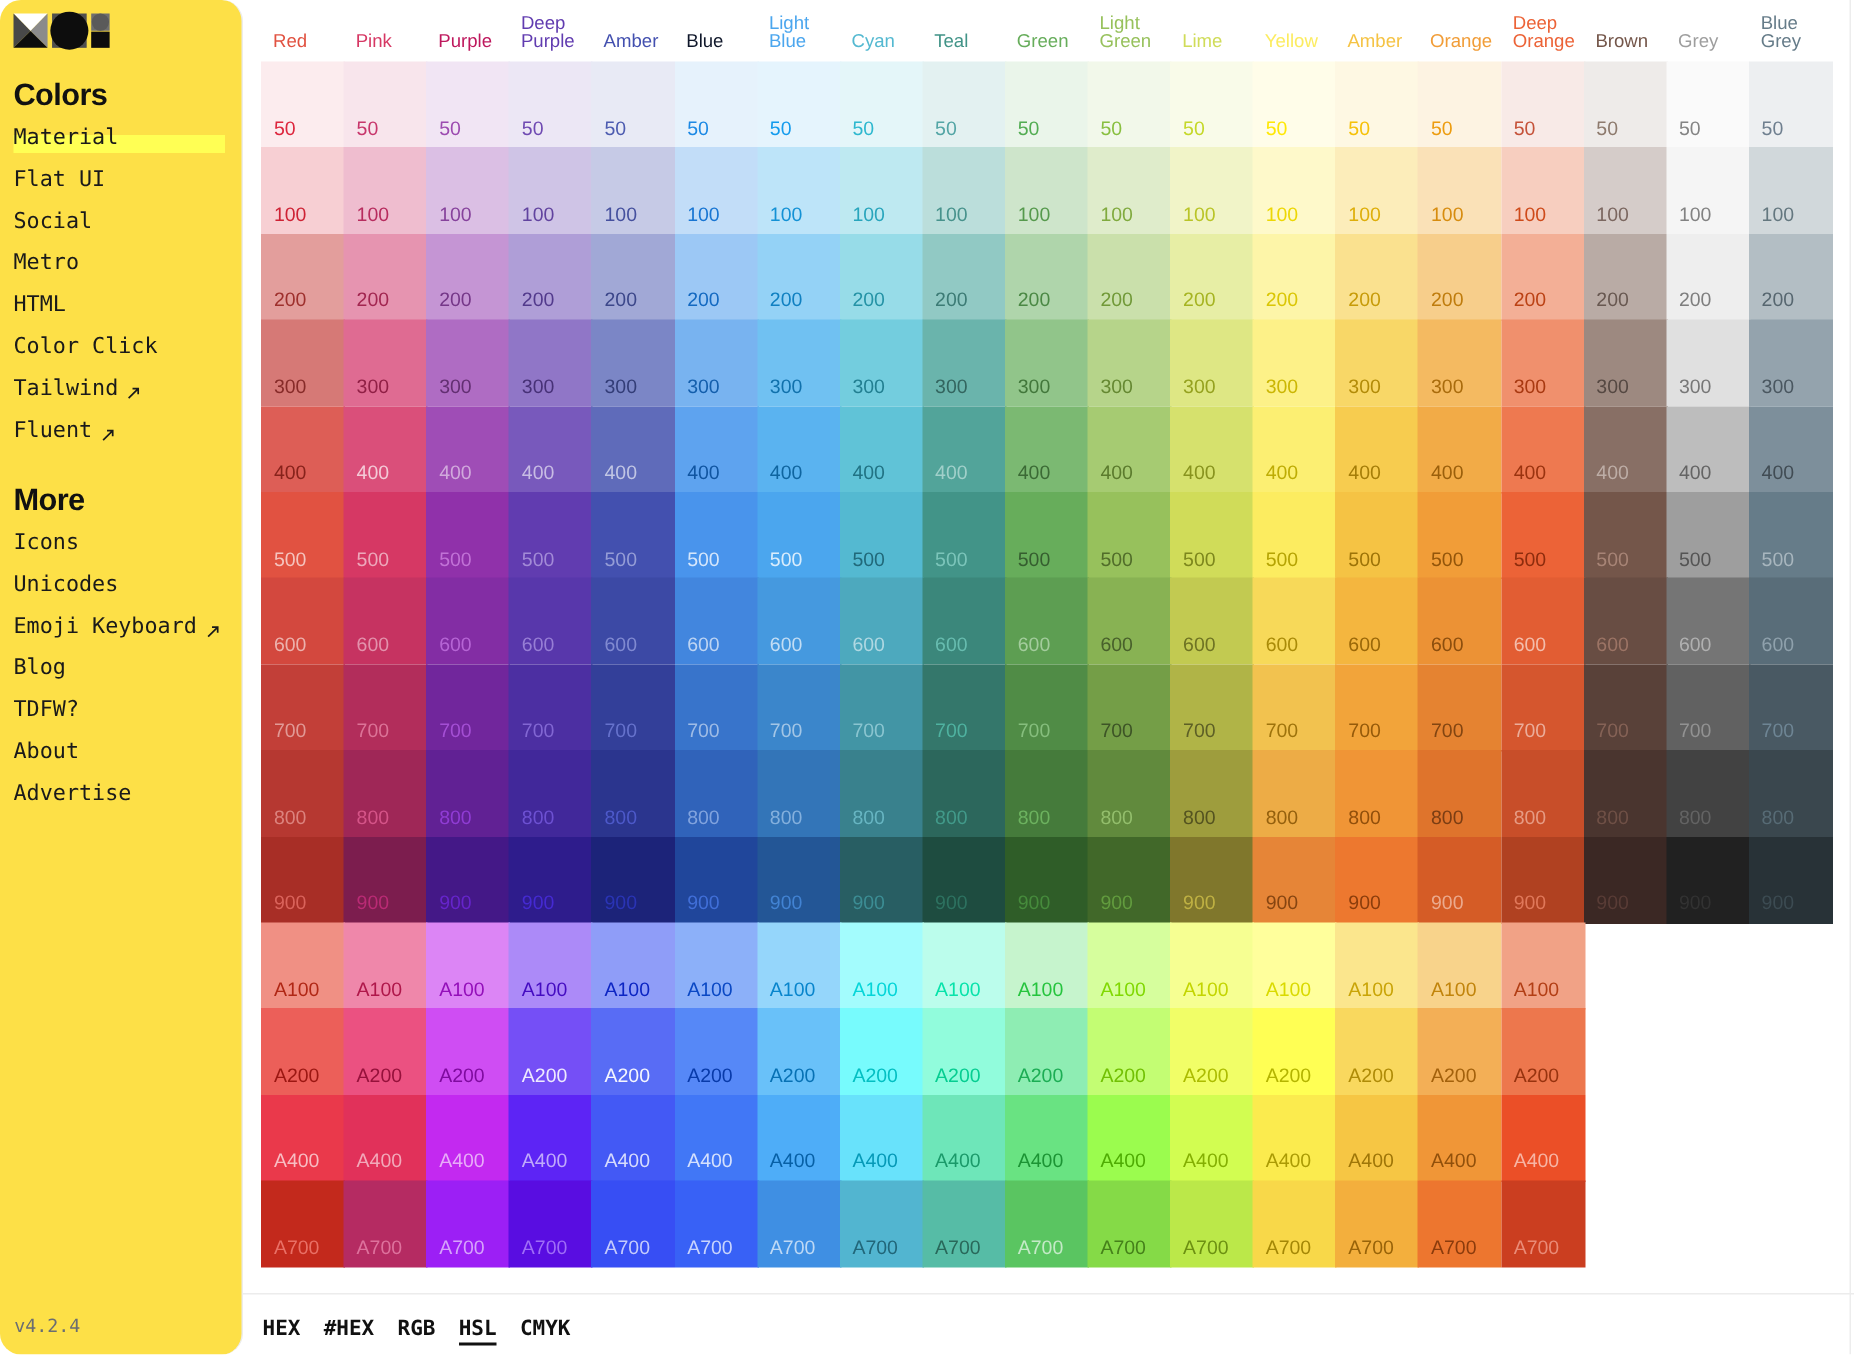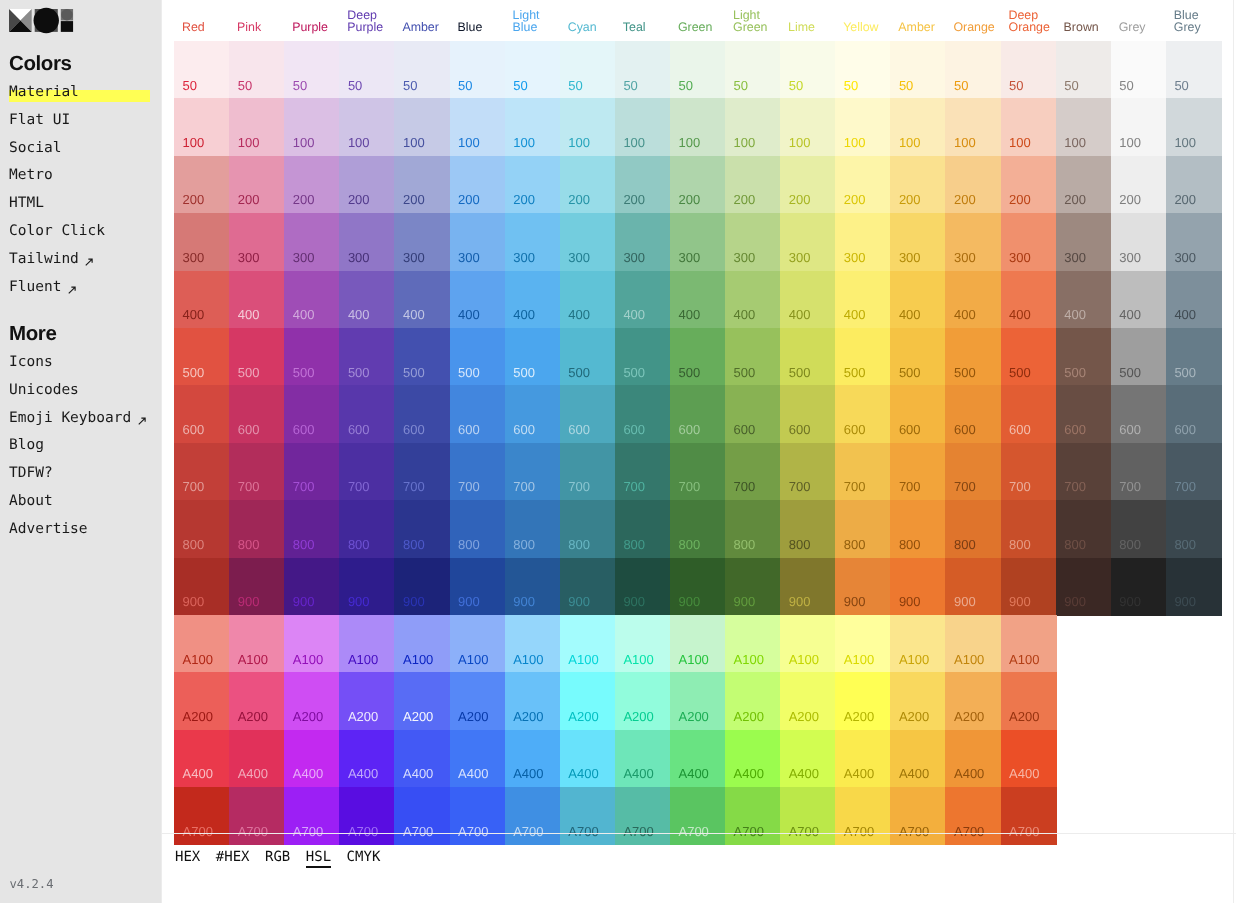--- a/index.html
+++ b/index.html
@@ -11,21 +11,22 @@
     background: #fff;
     font-family: "DejaVu Sans Mono", monospace;
   }
   #app { display: flex; width: 1236px; height: 903px; }
 
   
   #sidebar {
     width: 162px; min-width: 162px; height: 903px;
     border-right: 1px solid #ececec;
     position: relative;
-    background: #e5e5e5;
+    background: #fde047;
+    border-radius: 14px;
   }
   #logo { position: absolute; left: 9.1px; top: 8.9px; width: 64.1px; height: 22.9px; display:block; line-height:0; overflow: visible; }
   .nav-section { position: absolute; left: 9px; }
   #nav-colors { top: 52px; }
   #nav-more { top: 322px; }
   .nav-title {
     font-family: "Liberation Sans", sans-serif;
     font-weight: 700; font-size: 20.5px; color: #111;
     letter-spacing: -0.4px;
     margin: 0 0 3px 0; line-height: 24px;
@@ -68,22 +69,23 @@
     position: absolute; width: 56px; height: 58px;
     font-family: "Liberation Sans", sans-serif;
     font-size: 13px;
   }
   .cell span {
     position: absolute; left: 8.6px; bottom: 7.5px; line-height: 13px;
   }
 
   
   #footer {
-    position: absolute; left: 0; right: 0; bottom: 18px; height: 52px;
+    position: absolute; left: 0; right: 0; bottom: 0; height: 41px;
     border-top: 1px solid #ececec;
+    font-weight: bold;
   }
   #fmt-opts { position:absolute; left: 13px; top: 13px; display:flex; gap: 15.5px; }
   #disp-opts { position:absolute; left: 251px; top: 13px; display:flex; gap: 16.5px; }
   .fopt {
     font-family: "DejaVu Sans Mono", monospace;
     font-size: 14px; color: #111; text-decoration: none;
     white-space: nowrap; line-height: 20px;
     display: inline-block;
   }
   .fopt.active { position: relative; }

